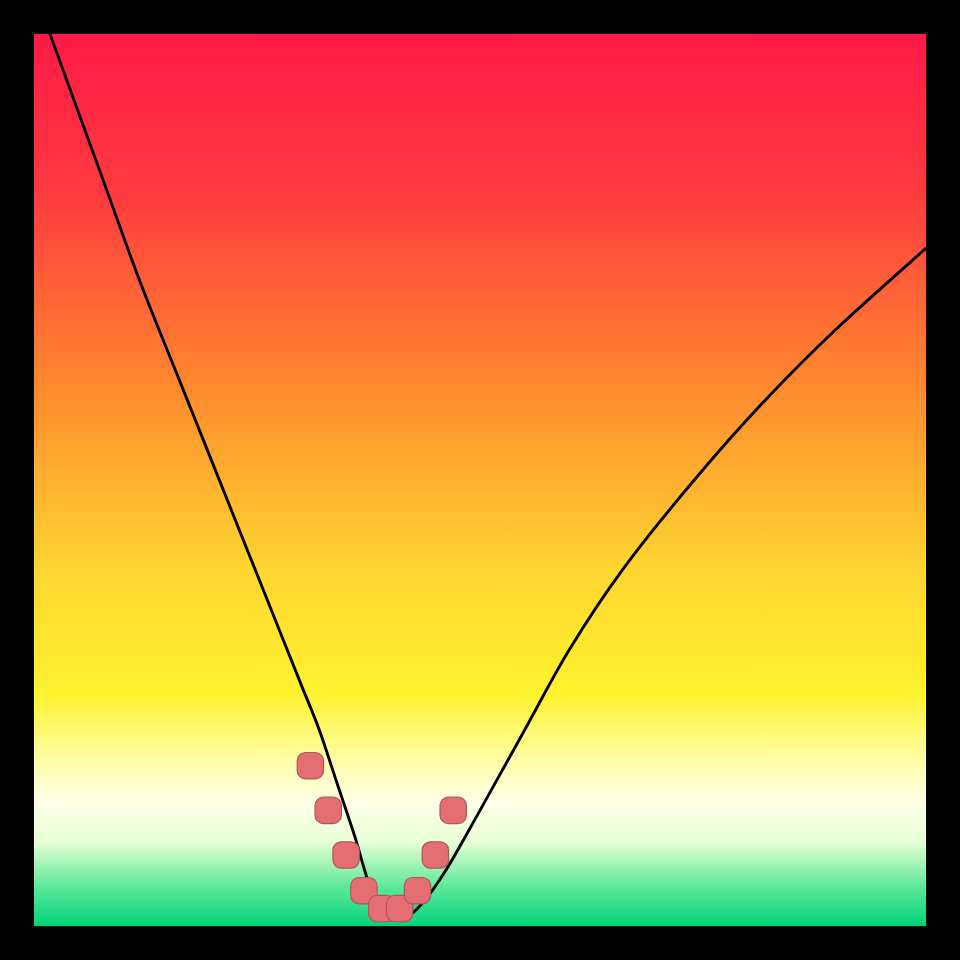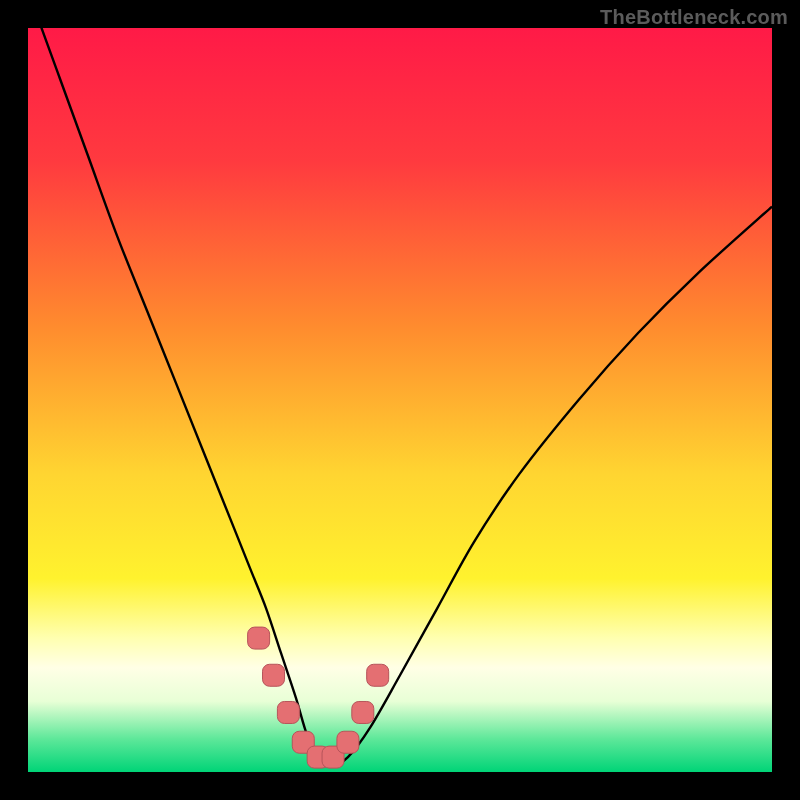--- a/index.html
+++ b/index.html
@@ -76,15 +76,14 @@
           <rect x="279.16" y="718.12" width="22" height="22" rx="7" ry="7" fill="#e46f72" stroke="#b6545a" stroke-width="1"></rect>
           <rect x="294.03999999999996" y="718.12" width="22" height="22" rx="7" ry="7" fill="#e46f72" stroke="#b6545a" stroke-width="1"></rect>
           <rect x="308.92" y="703.24" width="22" height="22" rx="7" ry="7" fill="#e46f72" stroke="#b6545a" stroke-width="1"></rect>
           <rect x="323.8" y="673.48" width="22" height="22" rx="7" ry="7" fill="#e46f72" stroke="#b6545a" stroke-width="1"></rect>
           <rect x="338.68" y="636.28" width="22" height="22" rx="7" ry="7" fill="#e46f72" stroke="#b6545a" stroke-width="1"></rect>
         </g>
     </svg>
 
   </div>
 
-  <div class="source-label">TheBottleneck.com</div>
 
 </div>
 
 </body></html>

